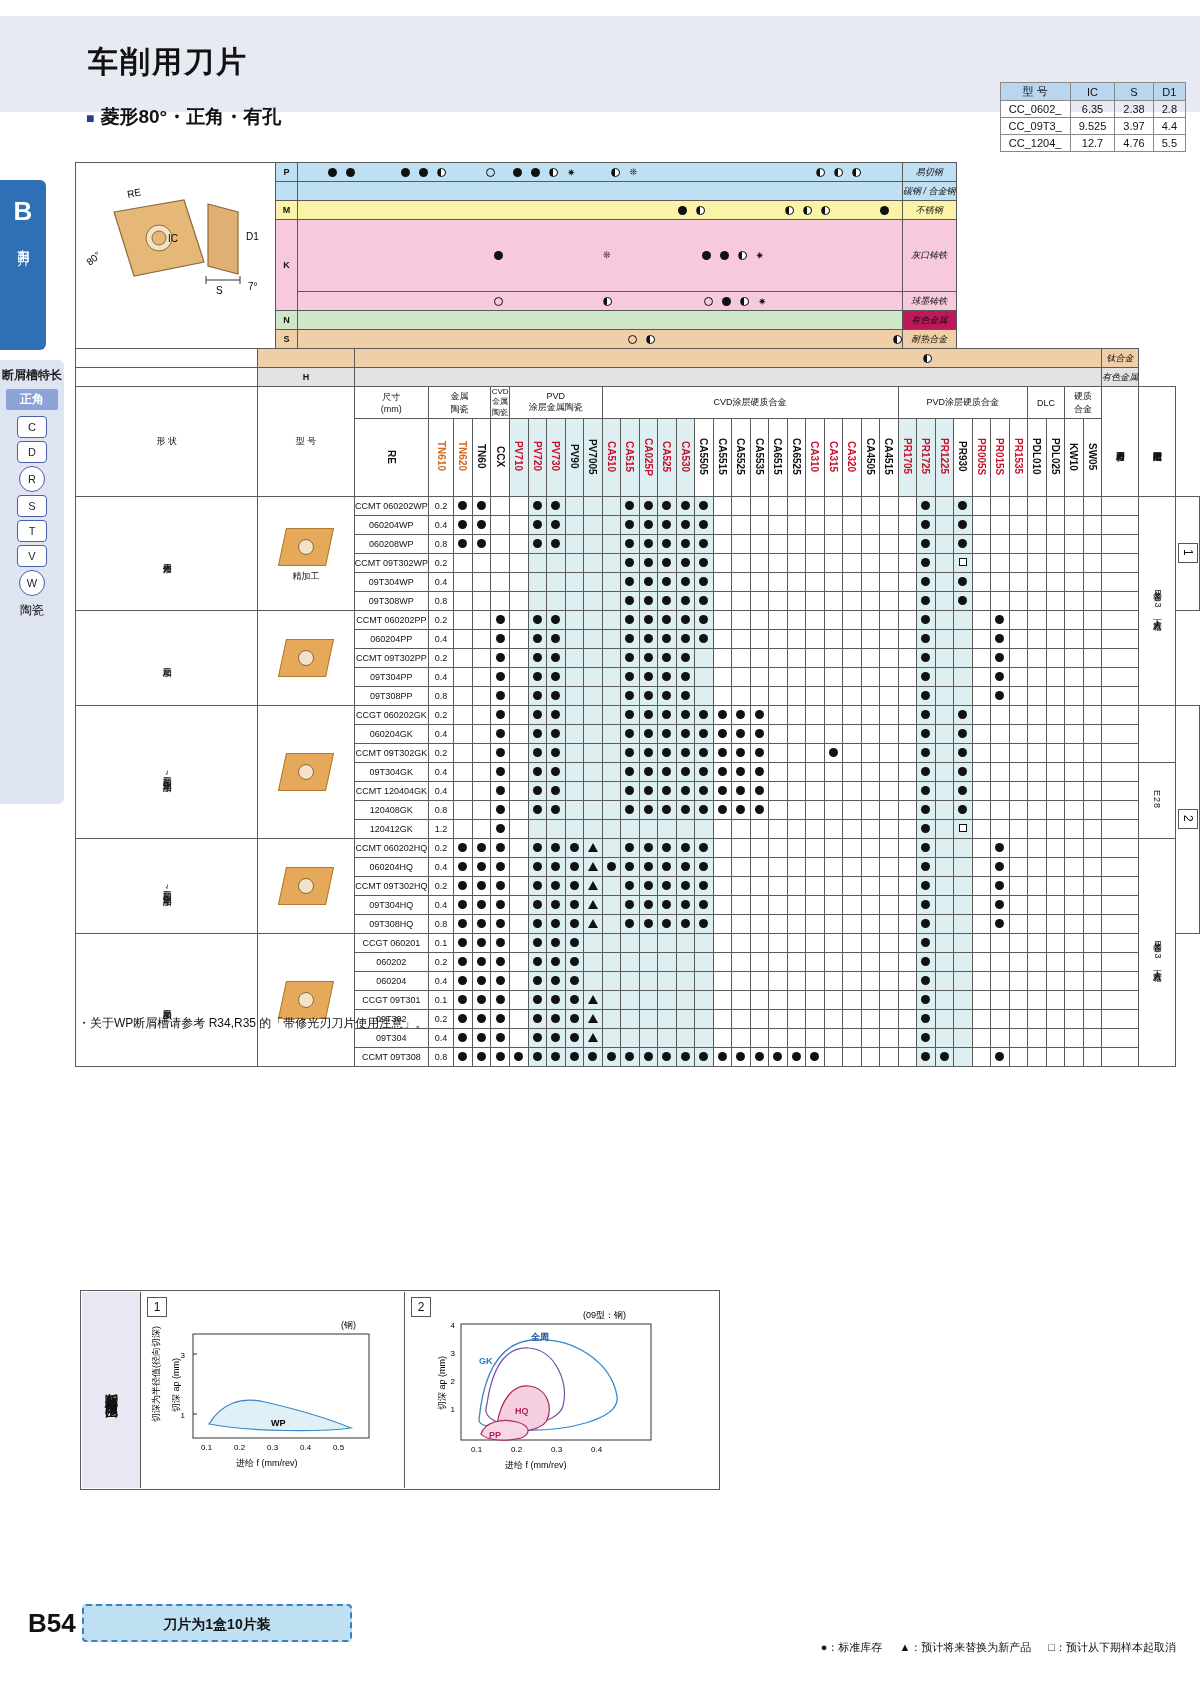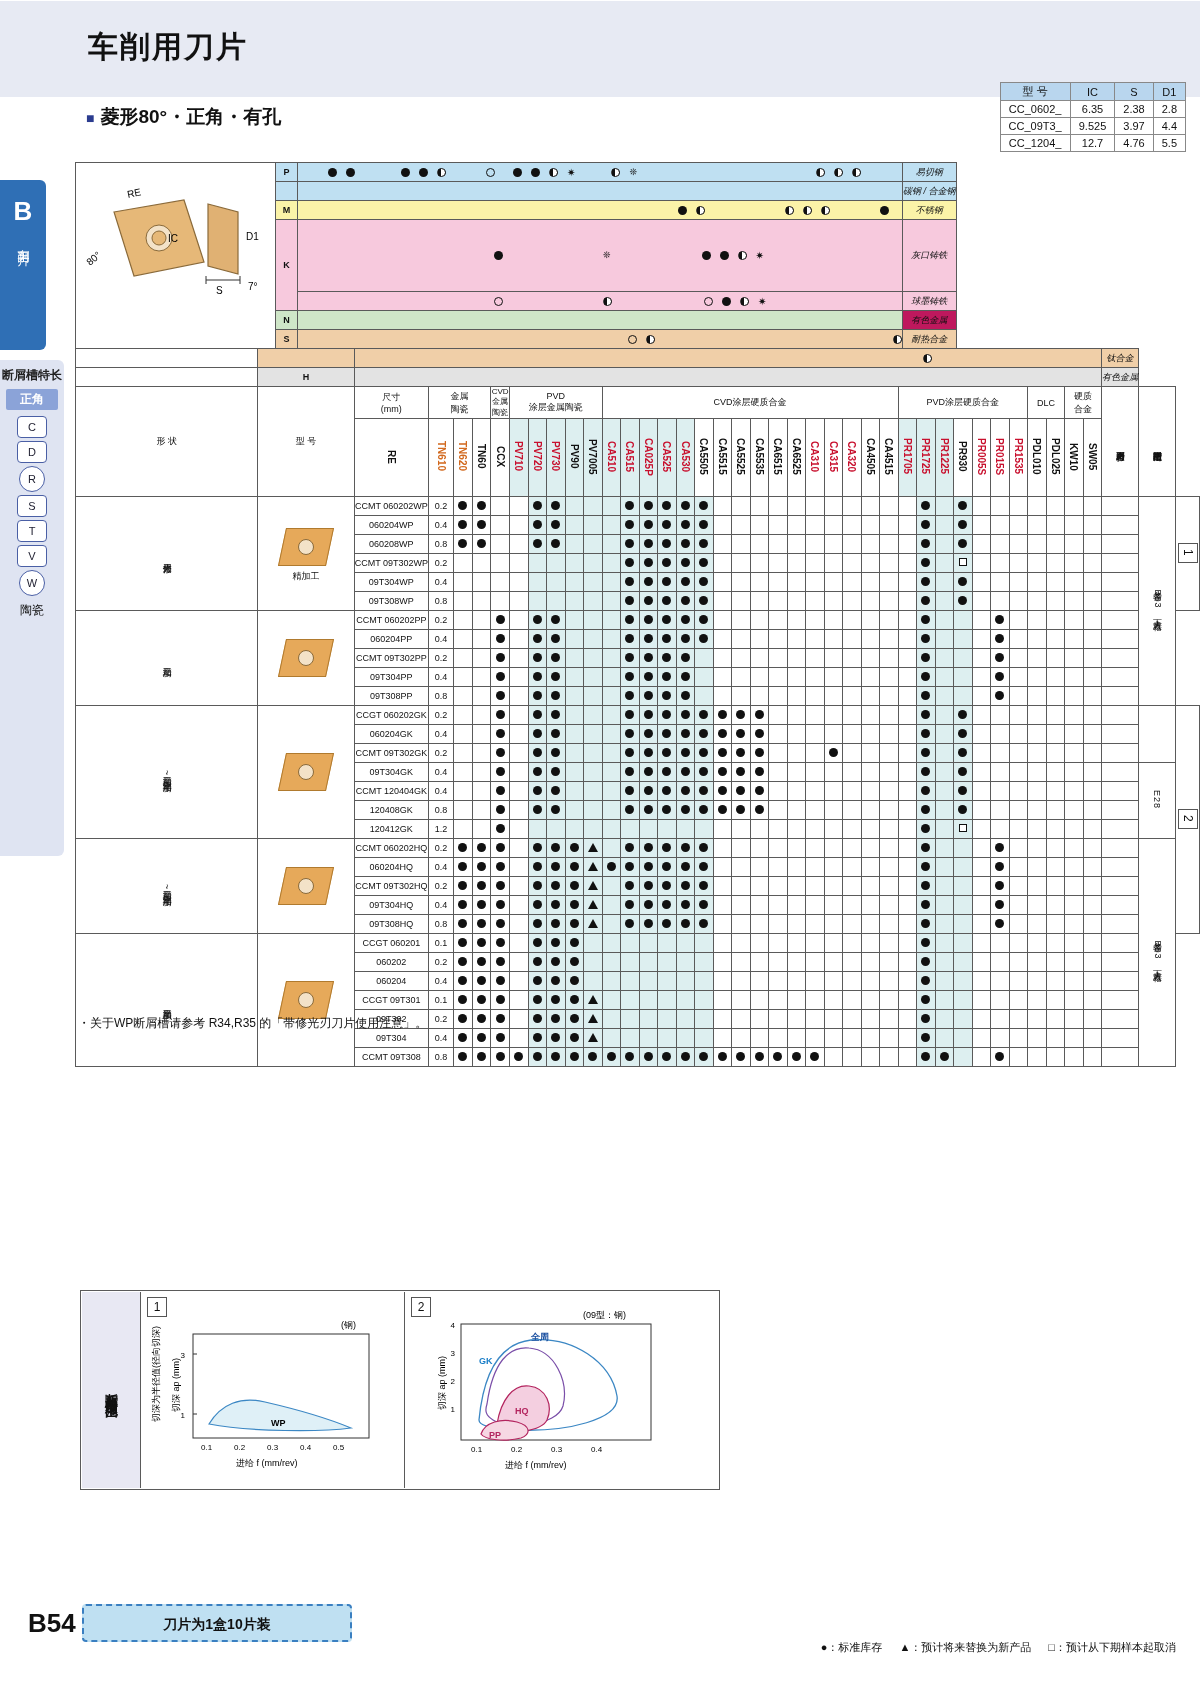--- a/index.html
+++ b/index.html
@@ -5,21 +5,21 @@
   * { box-sizing: border-box; }
   html, body { margin:0; padding:0; }
   body {
     width:1200px; height:1697px; position:relative;
     font-family:"Liberation Sans", sans-serif;
     background:#ffffff; color:#111;
     font-size:12px;
   }
   
   .hdr {
-    position:absolute; left:0; top:1px; width:1200px; height:86px;
+    position:absolute; left:0; top:16px; width:1200px; height:86px;
     background:linear-gradient(to bottom,#e9ecf5,#dfe3ef);
   }
   .hdr-title {
     position:absolute; left:88px; top:26px;
     font-size:30px; font-weight:bold; letter-spacing:2px; color:#111;
   }
   .hdr-band {
     position:absolute; left:0; top:0; width:1200px; height:96px;
     background:#e7eaf3;
   }
@@ -49,21 +49,21 @@
 
   
   .ltab {
     position:absolute; left:0; top:180px; width:46px; height:170px;
     background:#2f6fb5; color:#fff; border-radius:0 6px 6px 0;
     text-align:center;
   }
   .ltab .L { font-size:26px; font-weight:bold; margin-top:16px; }
   .ltab .v { writing-mode:vertical-rl; font-size:12px; margin:12px auto 0; letter-spacing:2px;}
   .ltab2 {
-    position:absolute; left:0; top:360px; width:64px; height:496px;
+    position:absolute; left:0; top:360px; width:64px; height:444px;
     background:#dfe4f2; border-radius:0 6px 6px 0; text-align:center;
   }
   .ltab2 .t { font-size:12px; font-weight:bold; padding-top:8px; line-height:1.25; color:#222;}
   .ltab2 .sub { font-size:12px; font-weight:bold; background:#8ba3d8; color:#fff; margin:6px 6px; padding:2px 0; border-radius:2px;}
   .chipicons { margin-top:4px; }
   .chipicon {
     width:30px; height:22px; margin:3px auto; border:1px solid #4a5fa5; border-radius:4px;
     background:#fff; font-size:11px; line-height:20px; color:#223; text-align:center;
   }
   .chipicon.round { border-radius:50%; width:26px; height:26px; line-height:24px;}

